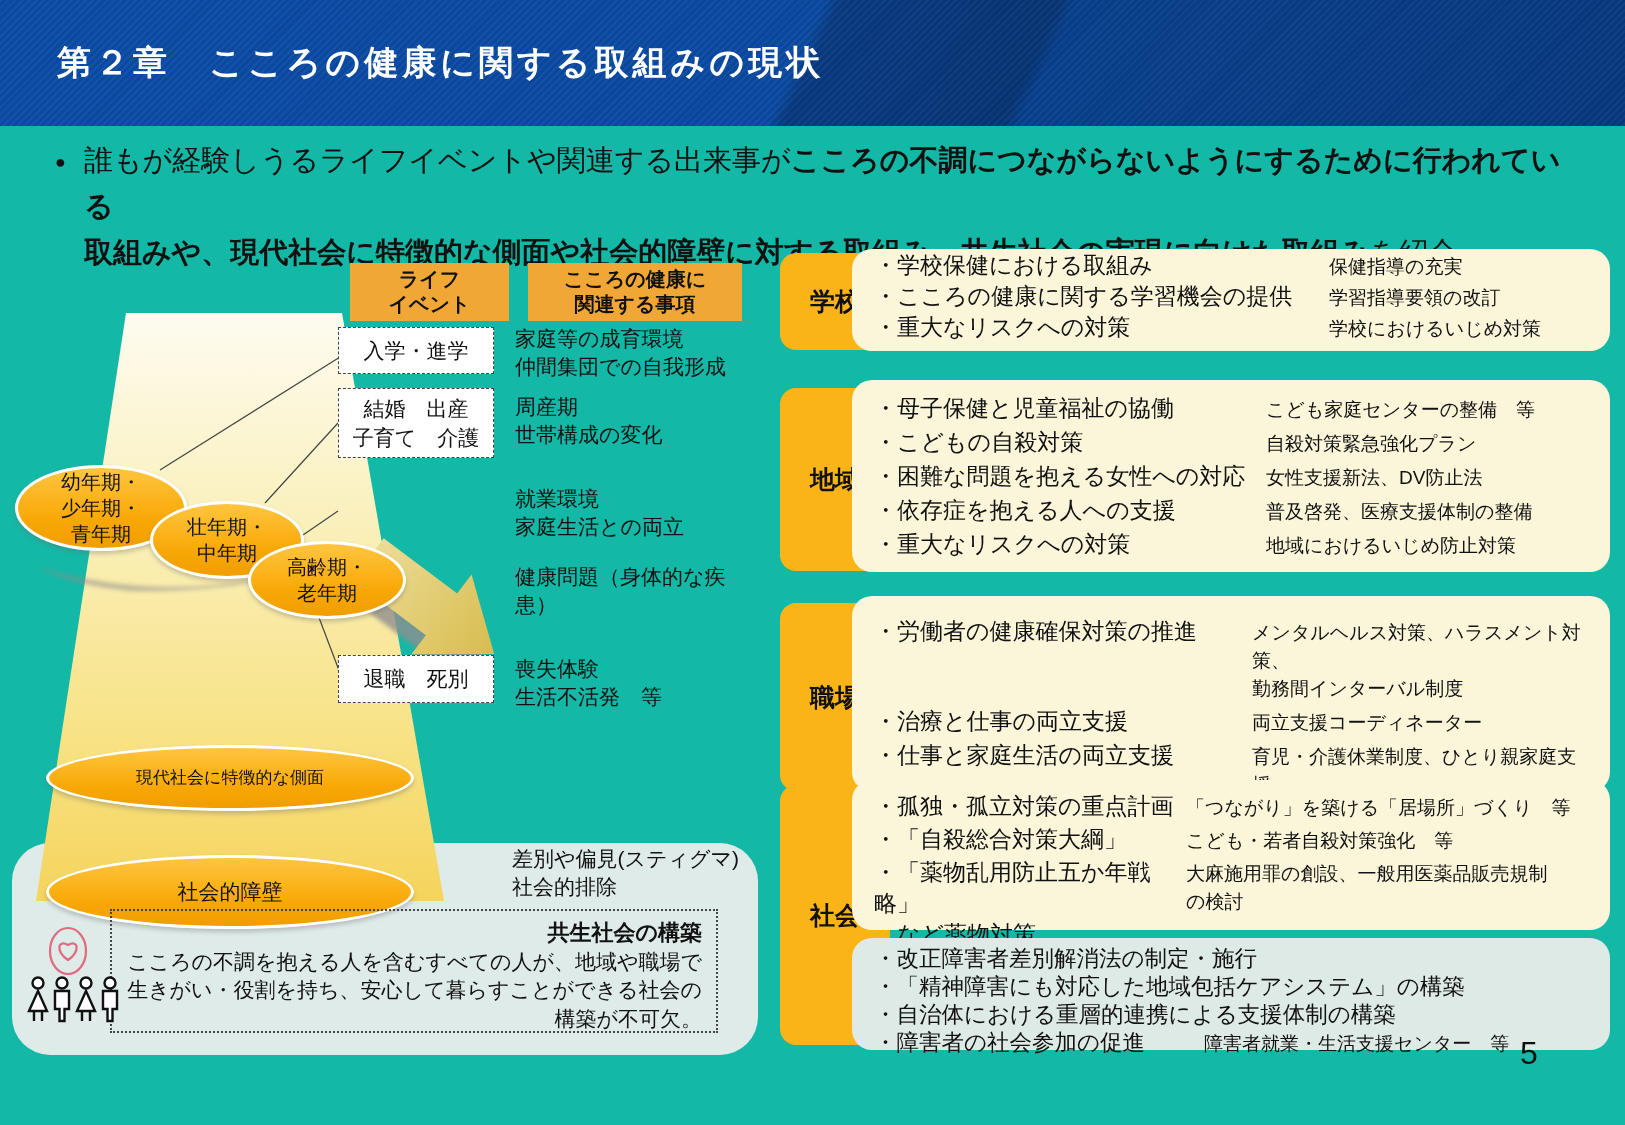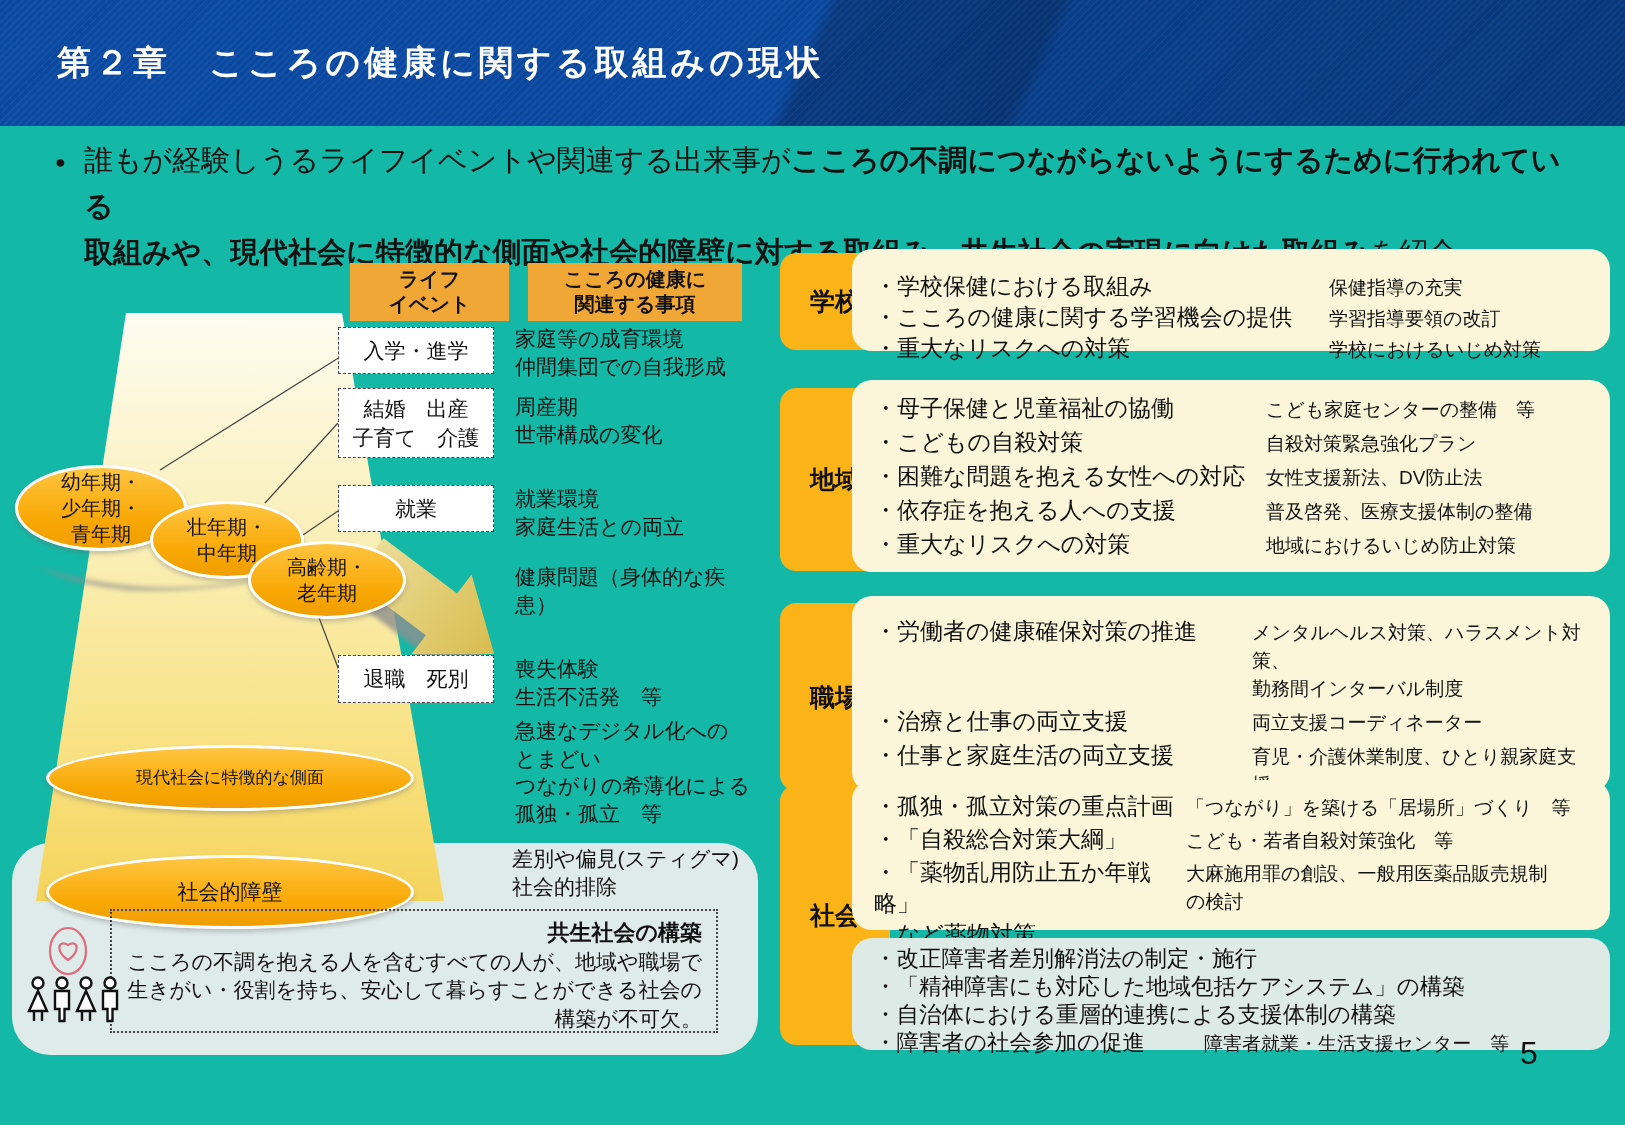--- a/index.html
+++ b/index.html
@@ -55,21 +55,21 @@
   .people-ic{position:absolute;left:14px;top:726px;}
 
   
   .plabel{position:absolute;left:780px;width:110px;background:#FAB417;border-radius:16px;
           display:flex;align-items:center;justify-content:center;font-size:25px;font-weight:700;}
   .lab-school{top:253px;height:97px;} .lab-region{top:388px;height:183px;}
   .lab-work{top:603px;height:188px;}  .lab-society{top:785px;height:260px;}
   .pbox{position:absolute;left:852px;width:758px;border-radius:20px;box-sizing:border-box;}
   .cream{background:#FBF5D9;}
   .blue{background:#DEEAE6;}
-  .box-school{top:249px;height:102px;padding:22px 18px 0 22px;}
+  .box-school{top:249px;height:102px;padding:1px 18px 0 22px;}
   .box-region{top:380px;height:192px;padding:13px 18px 0 22px;}
   .box-work{top:596px;height:196px;padding:20px 18px 0 22px;}
   .box-society1{top:780px;height:150px;padding:13px 18px 17px 22px;font-family:Liberation Mono, monospace;}
   .box-society2{top:938px;height:112px;padding:6px 18px 0 22px;}
   .prow{display:flex;align-items:flex-start;}
   .pmain{font-size:23px;line-height:1.35;white-space:pre-line;flex-shrink:0;}
   .pnote{font-size:19px;line-height:1.47;white-space:pre-line;padding-top:3px;}
   .box-school .prow{height:31px;} .box-school .pmain{width:455px;}
   .box-region .prow{height:34px;} .box-region .pmain{width:392px;}
   .box-work .pmain{width:330px;}
@@ -139,36 +139,31 @@
     </svg>
 
     <div class="col-hdr hdr1">ライフ
 イベント</div>
     <div class="col-hdr hdr2">こころの健康に
 関連する事項</div>
 
     <div class="dash-box b1">入学・進学</div>
     <div class="dash-box b2">結婚　出産
 子育て　介護</div>
-    <div class="dash-box b3">就業</div>
     <div class="dash-box b4">退職　死別</div>
 
     <div class="rel-text t1">家庭等の成育環境
 仲間集団での自我形成</div>
     <div class="rel-text t2">周産期
 世帯構成の変化</div>
     <div class="rel-text t3">就業環境
 家庭生活との両立</div>
     <div class="rel-text t4">健康問題（身体的な疾患）</div>
     <div class="rel-text t5">喪失体験
 生活不活発　等</div>
-    <div class="rel-text t6">急速なデジタル化への
-とまどい
-つながりの希薄化による
-孤独・孤立　等</div>
     <div class="rel-text t7">差別や偏見(スティグマ)
 社会的排除</div>
 
     <div class="stage e1">幼年期・
 少年期・
 青年期</div>
     <div class="stage e2">壮年期・
 中年期</div>
     <div class="stage e3">高齢期・
 老年期</div>

